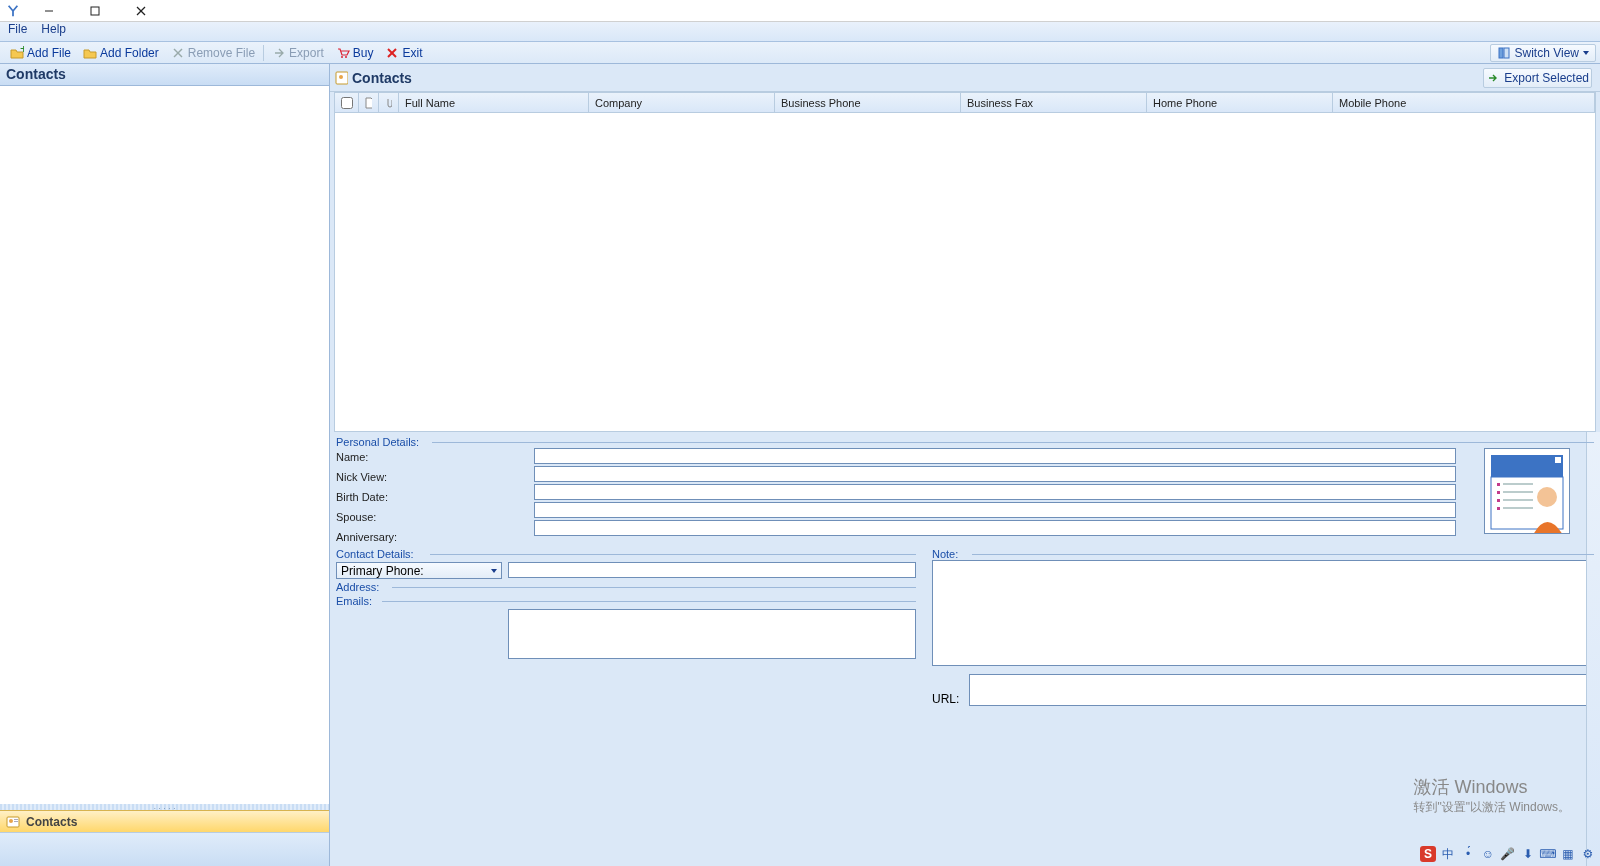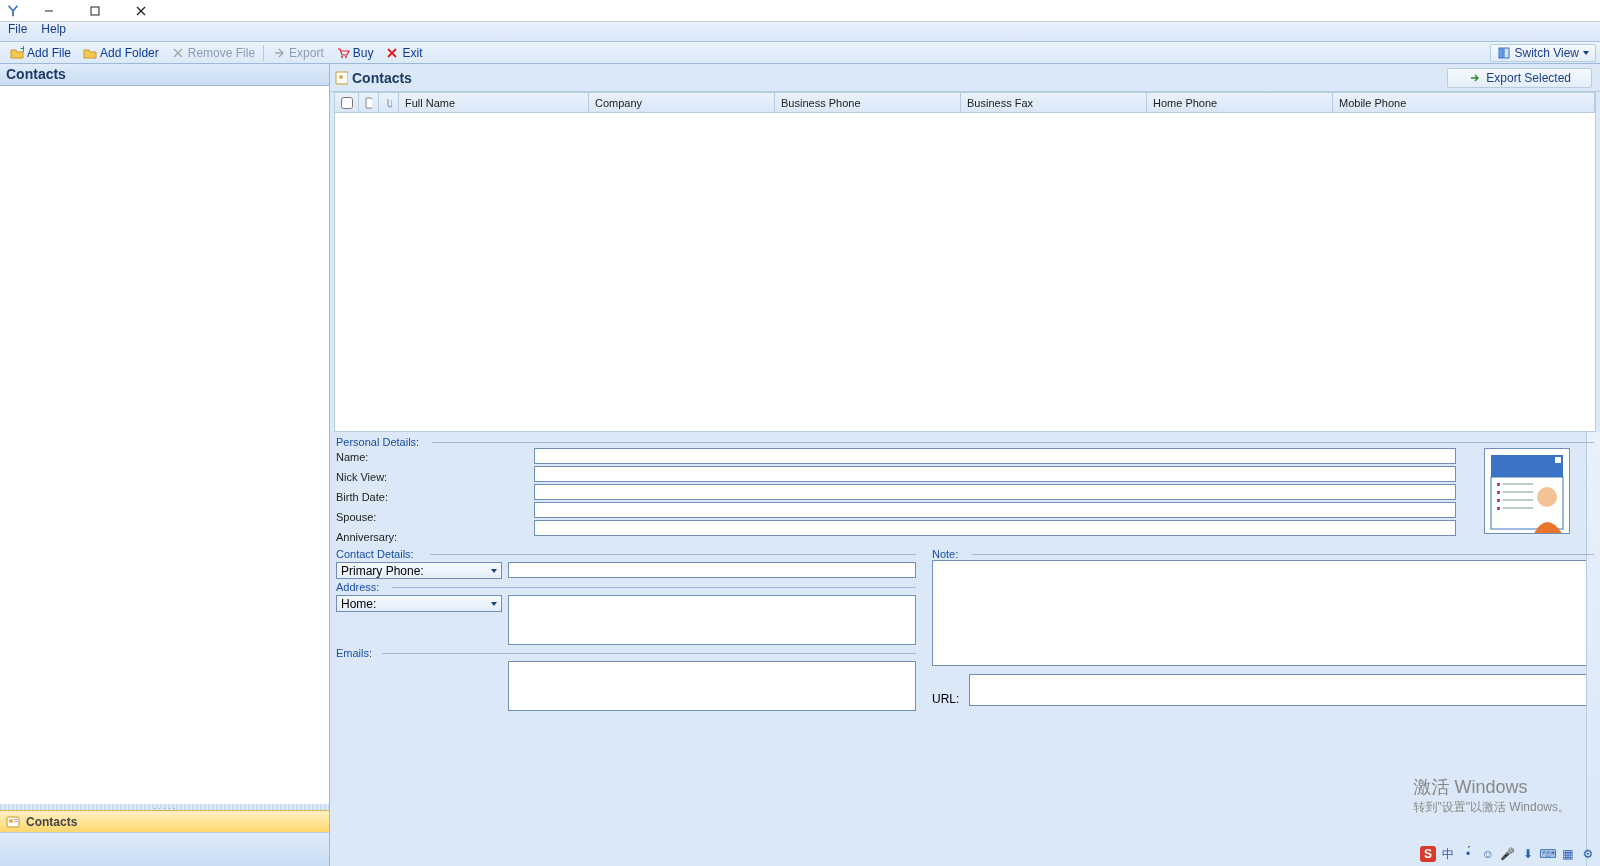--- a/index.html
+++ b/index.html
@@ -32,21 +32,21 @@
 .left-tree { flex: 1; background: #fff; }
 .left-splitter { height: 6px; background: repeating-linear-gradient(90deg,#c9ddf4,#c9ddf4 2px,#e0ecfa 2px,#e0ecfa 4px); text-align:center; font-size:8px; color:#7a94b5; }
 .left-nav { height: 22px; background: linear-gradient(#fff0c6,#ffd76b); border-top: 1px solid #d7b34f; display: flex; align-items: center; padding: 0 6px; gap: 6px; font-weight: bold; color: #444; }
 .left-bottom-pad { height: 34px; background: linear-gradient(#e0ecfa,#c9ddf4); border-top:1px solid #b8cce0; }
 
 .right-pane { flex: 1; display: flex; flex-direction: column; background: #dbe8f7; }
 
 .contacts-header-row { display: flex; align-items: center; background: #dbe8f7; border-bottom: 1px solid #b8cce0; height: 28px; padding-left: 4px; }
 .contacts-header-row .lbl { font-weight: bold; font-size: 14px; color: #1f3a66; margin-left: 4px; }
 .contacts-header-row .spacer { flex: 1; }
-.export-selected-btn { display: flex; align-items: center; gap: 4px; border: 1px solid #b8cce0; background: linear-gradient(#f6faff,#e3edf8); padding: 2px 20px; color: #1a3e8c; margin-right: 8px; border-radius: 2px; }
+.export-selected-btn { display: flex; align-items: center; gap: 4px; border: 1px solid #b8cce0; background: linear-gradient(#f6faff,#e3edf8); padding: 2px 2px; color: #1a3e8c; margin-right: 8px; border-radius: 2px; }
 
 
 .table-wrap { flex: 0 0 340px; background: #fff; border: 1px solid #b8cce0; margin: 0 4px; overflow: hidden; }
 .table-head { display: flex; background: linear-gradient(#eaf2fb,#d9e7f8); border-bottom: 1px solid #b8cce0; height: 20px; align-items: center; }
 .table-head .th { border-right: 1px solid #b8cce0; padding: 2px 6px; color: #222; font-size: 11px; height: 100%; display: flex; align-items: center; gap: 4px; }
 .th-check { width: 24px; justify-content:center; }
 .th-doc { width: 20px; justify-content:center; }
 .th-attach { width: 20px; justify-content:center; }
 .th-fullname { width: 190px; }
 .th-company { width: 186px; }
@@ -315,27 +315,20 @@
           <div class="group-label" style="--lw:94px">Contact Details:</div>
           <div class="field-row">
             <div class="combo">
                 <span>Primary Phone:</span>
                 <span class="caret-down"></span>
               </div>
             <input class="txt-in field-input" style="">
           </div>
 
           <div class="group-label" style="--lw:56px">Address:</div>
-          <div class="field-row">
-            <div class="combo">
-                <span>Home:</span>
-                <span class="caret-down"></span>
-              </div>
-            <textarea style=""></textarea>
-          </div>
 
           <div class="group-label" style="--lw:46px">Emails:</div>
           <div class="field-row">
             <div style="width:166px"></div>
             <textarea style=""></textarea>
           </div>
         </div>
 
         <div>
           <div class="group-label" style="--lw:40px">Note:</div>

